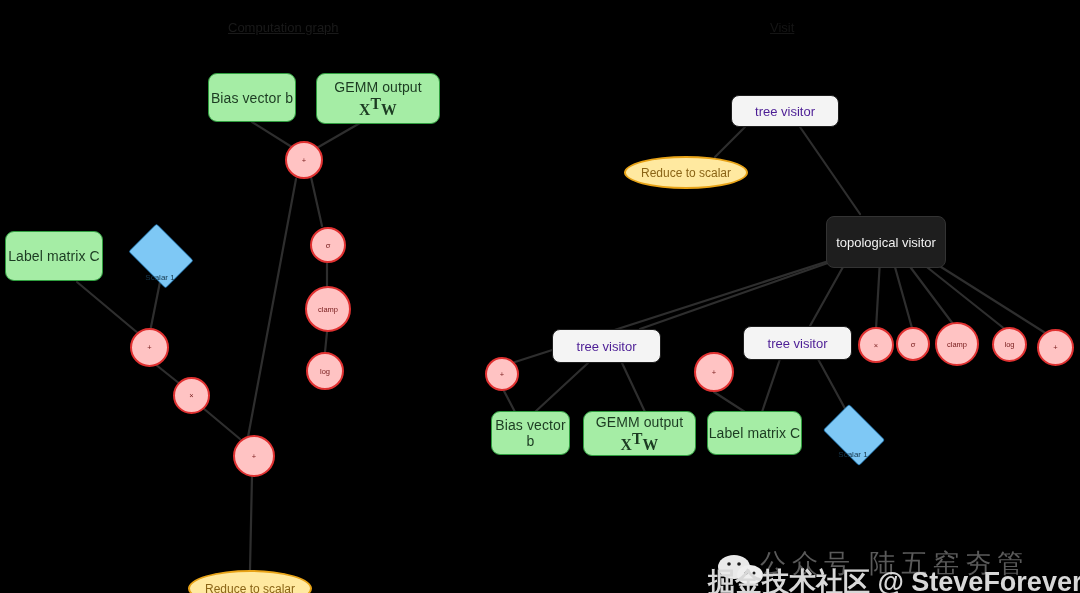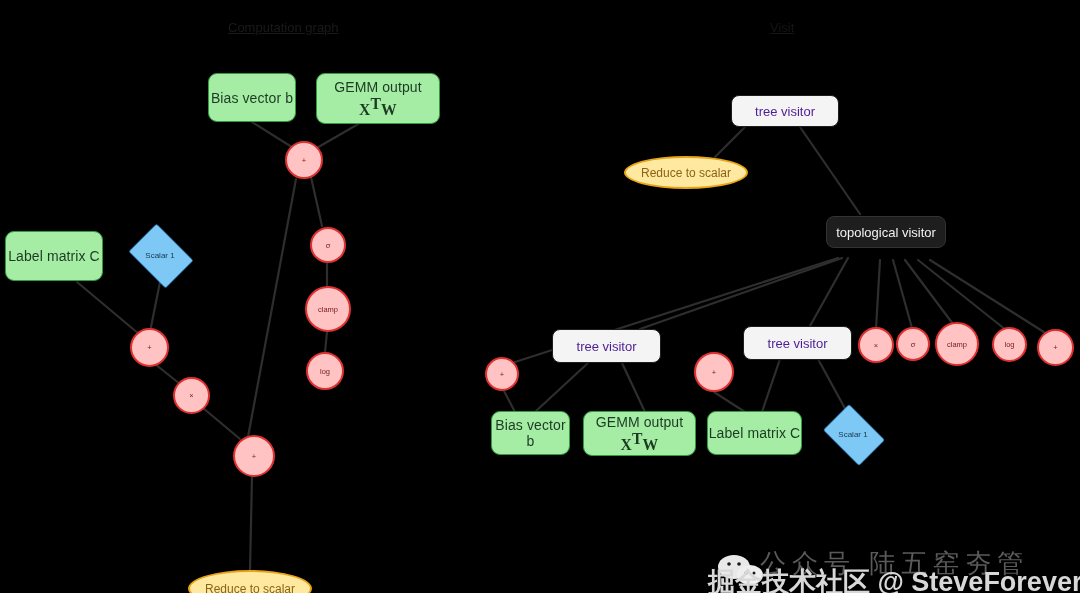--- a/index.html
+++ b/index.html
@@ -42,21 +42,21 @@
     border: 1.6px solid #2f9e3f;
     border-radius: 9px;
     color: #1c3b22;
     box-shadow: 0 1px 2px rgba(0,0,0,0.35);
   }
   .n-green .lbl { font-size: 14px; letter-spacing: .1px; }
   
   .n-diamond-wrap {
     position: absolute;
     display: flex;
-    align-items: center;
+    align-items: flex-end;
     justify-content: center;
   }
   .n-diamond {
     position: absolute;
     left: 0; top: 0;
     width: 100%;
     height: 100%;
     background: #7ec8f5;
     border: 1.6px solid #1f7fc4;
     transform: rotate(45deg) scale(0.707);
@@ -265,21 +265,21 @@
   </div>
 
   <div class="node n-white" style="left:731px; top:71px; width:108px; height:32px;">
     <span class="lbl">tree visitor</span>
   </div>
 
   <div class="node n-ellipse" style="left:624px; top:132px; width:124px; height:33px;">
     <span class="lbl">Reduce to scalar</span>
   </div>
 
-  <div class="node n-dark" style="left:826px; top:192px; width:120px; height:32px;align-items:center;">
+  <div class="node n-dark" style="left:826px; top:192px; width:120px; height:52px;align-items:center;">
     <span class="lbl">topological visitor</span>
   </div>
 
   <div class="node n-white" style="left:552px; top:305px; width:109px; height:34px;">
     <span class="lbl">tree visitor</span>
   </div>
 
   <div class="node n-white" style="left:743px; top:302px; width:109px; height:34px;">
     <span class="lbl">tree visitor</span>
   </div>

